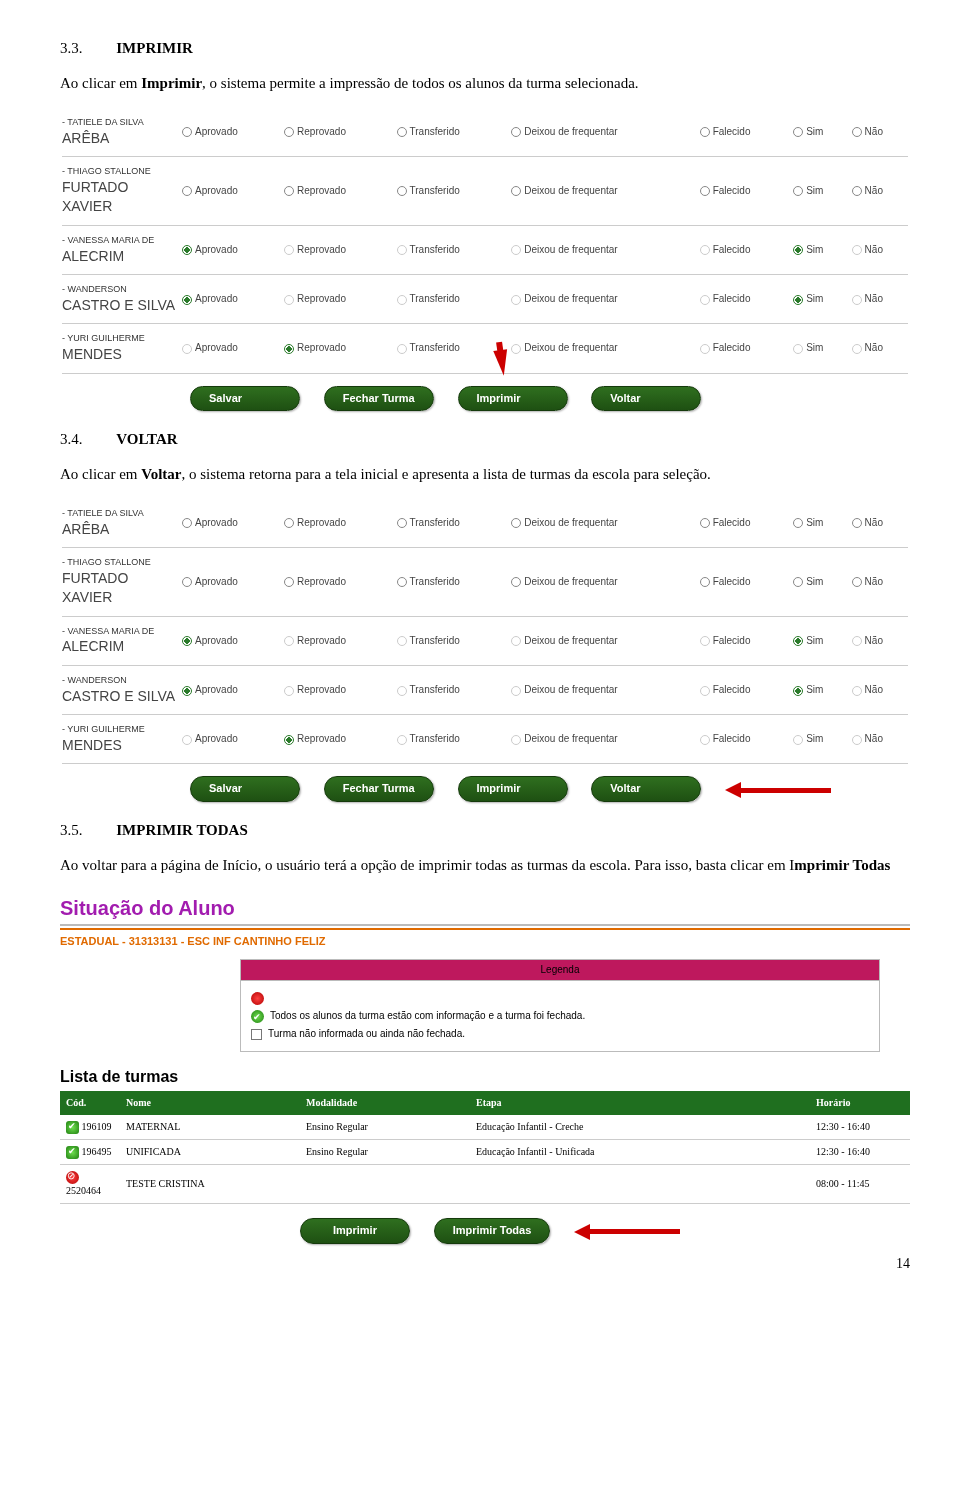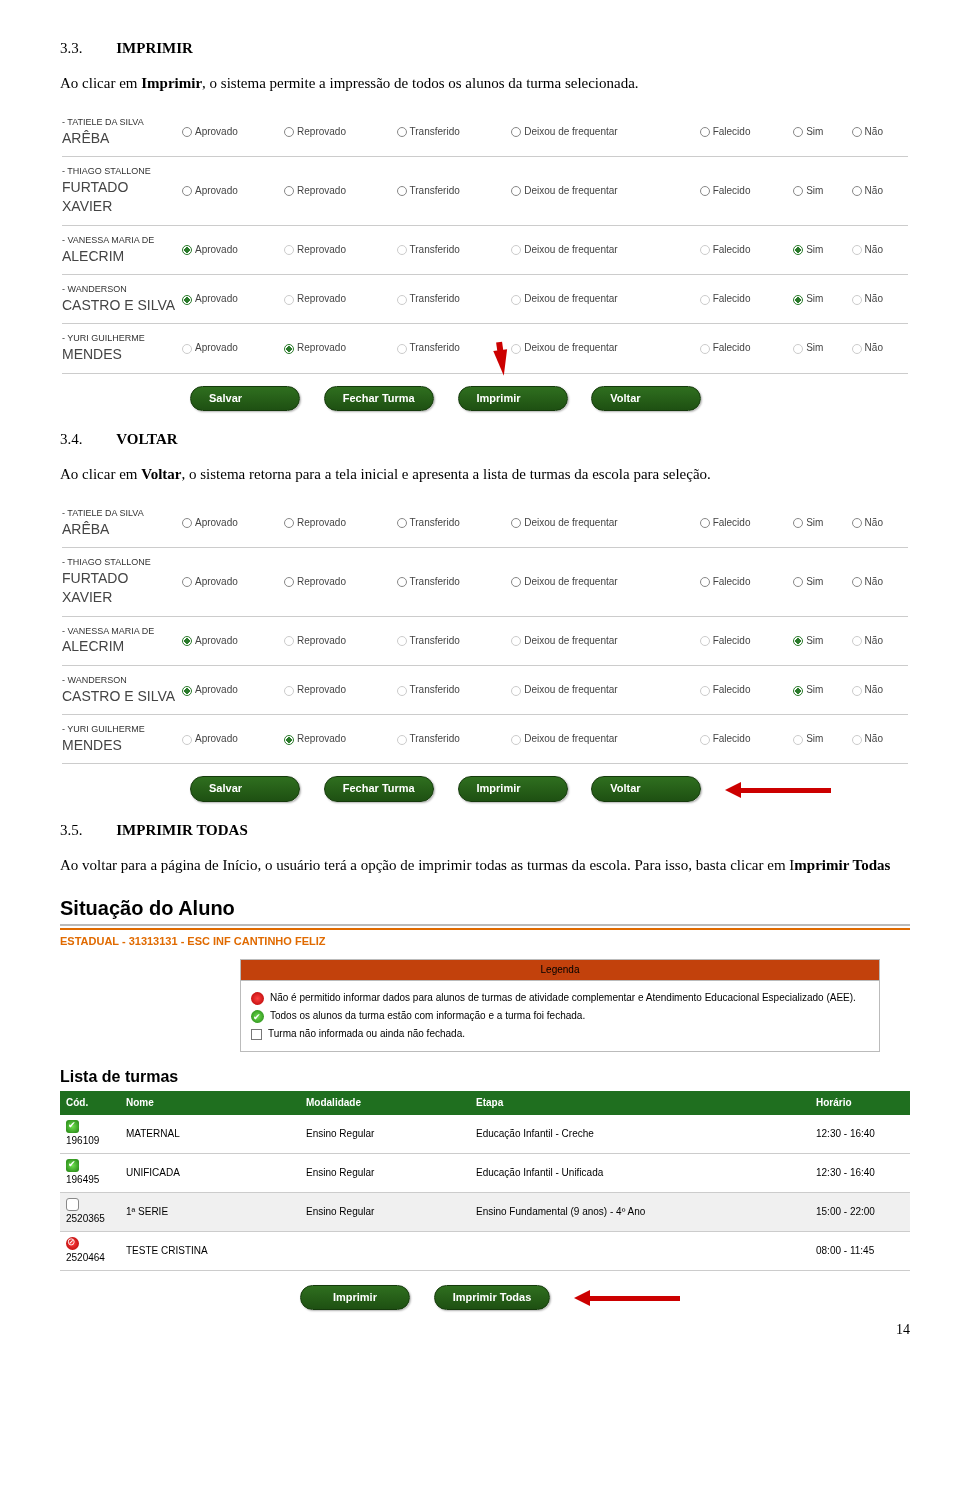--- a/index.html
+++ b/index.html
@@ -28,36 +28,36 @@
 
   
   .arrow-wrap { position: relative; }
   .arrow-down { position: absolute; top: -36px; left: 435px; width: 0; height: 0; border-left: 7px solid transparent; border-right: 7px solid transparent; border-top: 26px solid #c00; transform: rotate(-8deg); }
   .arrow-down::before { content: ""; position: absolute; top: -34px; left: -3px; width: 6px; height: 18px; background: #c00; }
   .arrow-left { display: inline-block; vertical-align: middle; margin-left: 10px; }
   .arrow-left .head { display: inline-block; width: 0; height: 0; border-top: 8px solid transparent; border-bottom: 8px solid transparent; border-right: 16px solid #c00; vertical-align: middle; }
   .arrow-left .shaft { display: inline-block; width: 90px; height: 5px; background: #c00; vertical-align: middle; }
 
   
-  .situ-title { font-family: Verdana, Arial, sans-serif; font-size: 20px; font-weight: bold; color: #000000; margin-top: 6px; }
+  .situ-title { font-family: Verdana, Arial, sans-serif; font-size: 20px; font-weight: bold; color: #a21caf; margin-top: 6px; }
   .hr-grey { height: 2px; background: #bbb; margin: 2px 0 2px 0; }
   .hr-orange { height: 2px; background: #e06a00; margin: 0 0 4px 0; }
   .estadual { font-family: Verdana, Arial, sans-serif; font-size: 11px; font-weight: bold; color: #e06a00; margin-bottom: 10px; }
 
   .legend-box { width: 640px; margin: 0 0 0 180px; border: 1px solid #bbb; font-family: Verdana, Arial, sans-serif; font-size: 10px; }
-  .legend-head { text-align: center; border-bottom: 1px solid #bbb; padding: 3px; background: #c2410c; }
+  .legend-head { text-align: center; border-bottom: 1px solid #bbb; padding: 3px; background: #be185d; }
   .legend-body { padding: 8px 10px; line-height: 1.8; }
   .lg-icon { display: inline-block; width: 13px; height: 13px; vertical-align: middle; margin-right: 6px; border-radius: 50%; }
   .lg-red { background: radial-gradient(circle,#ff4040,#b00000); }
   .lg-green { background: radial-gradient(circle,#6fdf4f,#1f7f10); position: relative; }
   .lg-green::after { content: "✔"; color: #fff; font-size: 9px; position: absolute; top: -1px; left: 2px; }
   .lg-box { display: inline-block; width: 11px; height: 11px; border: 1px solid #777; vertical-align: middle; margin-right: 6px; }
 
   .lista-title { font-family: Verdana, Arial, sans-serif; font-size: 16px; font-weight: bold; margin: 14px 0 2px 0; }
-  .turma-table { width: 100%; border-collapse: collapse; font-family: Liberation Sans, sans-serif; font-size: 10px; }
+  .turma-table { width: 100%; border-collapse: collapse; font-family: Liberation Serif, serif; font-size: 10px; }
   .turma-table th { background: #1f6f1f; color: #fff; font-weight: bold; padding: 5px 6px; text-align: left; }
   .turma-table td { padding: 5px 6px; border-bottom: 1px solid #ccc; }
   .turma-table tr.alt td { background: #f0f0f0; }
   .chk { display: inline-block; width: 13px; height: 13px; vertical-align: middle; }
   .chk-g { background: radial-gradient(circle,#6fdf4f,#1f7f10); border-radius: 3px; position: relative; }
   .chk-g::after { content: "✔"; color: #fff; font-size: 9px; position: absolute; top: -1px; left: 2px; }
   .chk-e { border: 1px solid #888; background: #fff; border-radius: 3px; }
   .chk-r { background: radial-gradient(circle,#ff4040,#b00000); border-radius: 50%; position: relative; }
   .chk-r::after { content: "⊘"; color: #fff; font-size: 10px; position: absolute; top: -2px; left: 1px; }
 
@@ -296,21 +296,21 @@
 </p>
 
 <div class="situ-title">Situação do Aluno</div>
 <div class="hr-grey"></div>
 <div class="hr-orange"></div>
 <div class="estadual">ESTADUAL - 31313131 - ESC INF CANTINHO FELIZ</div>
 
 <div class="legend-box">
   <div class="legend-head">Legenda</div>
   <div class="legend-body">
-    <div><span class="lg-icon lg-red"></span><span>Não é permitido informar dados para alunos de turmas de atividade complementar e Atendimento Educacional Especializado (AEE).</span></div>
+    <div><span class="lg-icon lg-red"></span></div>
     <div><span class="lg-icon lg-green"></span><span>Todos os alunos da turma estão com informação e a turma foi fechada.</span></div>
     <div><span class="lg-box"></span><span>Turma não informada ou ainda não fechada.</span></div>
   </div>
 </div>
 
 <div class="lista-title">Lista de turmas</div>
 <table class="turma-table">
   <thead>
     <tr>
       <th style="width:60px">Cód.</th>
@@ -328,27 +328,20 @@
         <td>Educação Infantil - Creche</td>
         <td>12:30 - 16:40</td>
       </tr>
       <tr>
         <td><span class="chk chk-g"></span> 196495</td>
         <td>UNIFICADA</td>
         <td>Ensino Regular</td>
         <td>Educação Infantil - Unificada</td>
         <td>12:30 - 16:40</td>
       </tr>
-      <tr class="alt">
-        <td><span class="chk chk-e"></span> 2520365</td>
-        <td>1ª SERIE</td>
-        <td>Ensino Regular</td>
-        <td>Ensino Fundamental (9 anos) - 4º Ano</td>
-        <td>15:00 - 22:00</td>
-      </tr>
       <tr>
         <td><span class="chk chk-r"></span> 2520464</td>
         <td>TESTE CRISTINA</td>
         <td></td>
         <td></td>
         <td>08:00 - 11:45</td>
       </tr>
     </tbody>
 </table>
 

